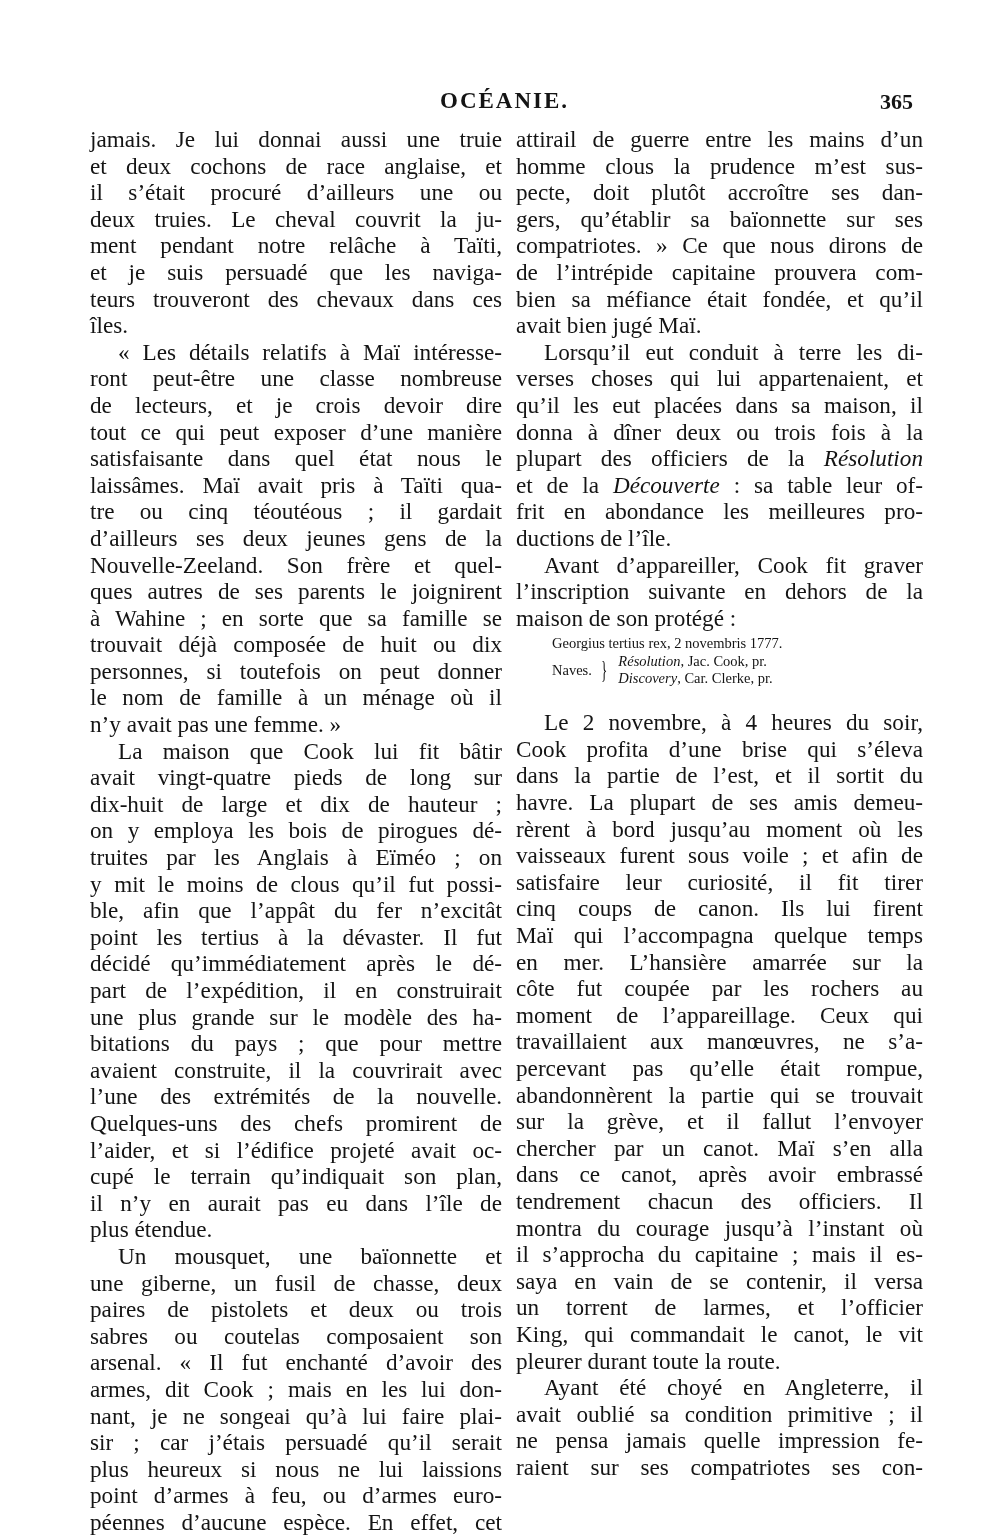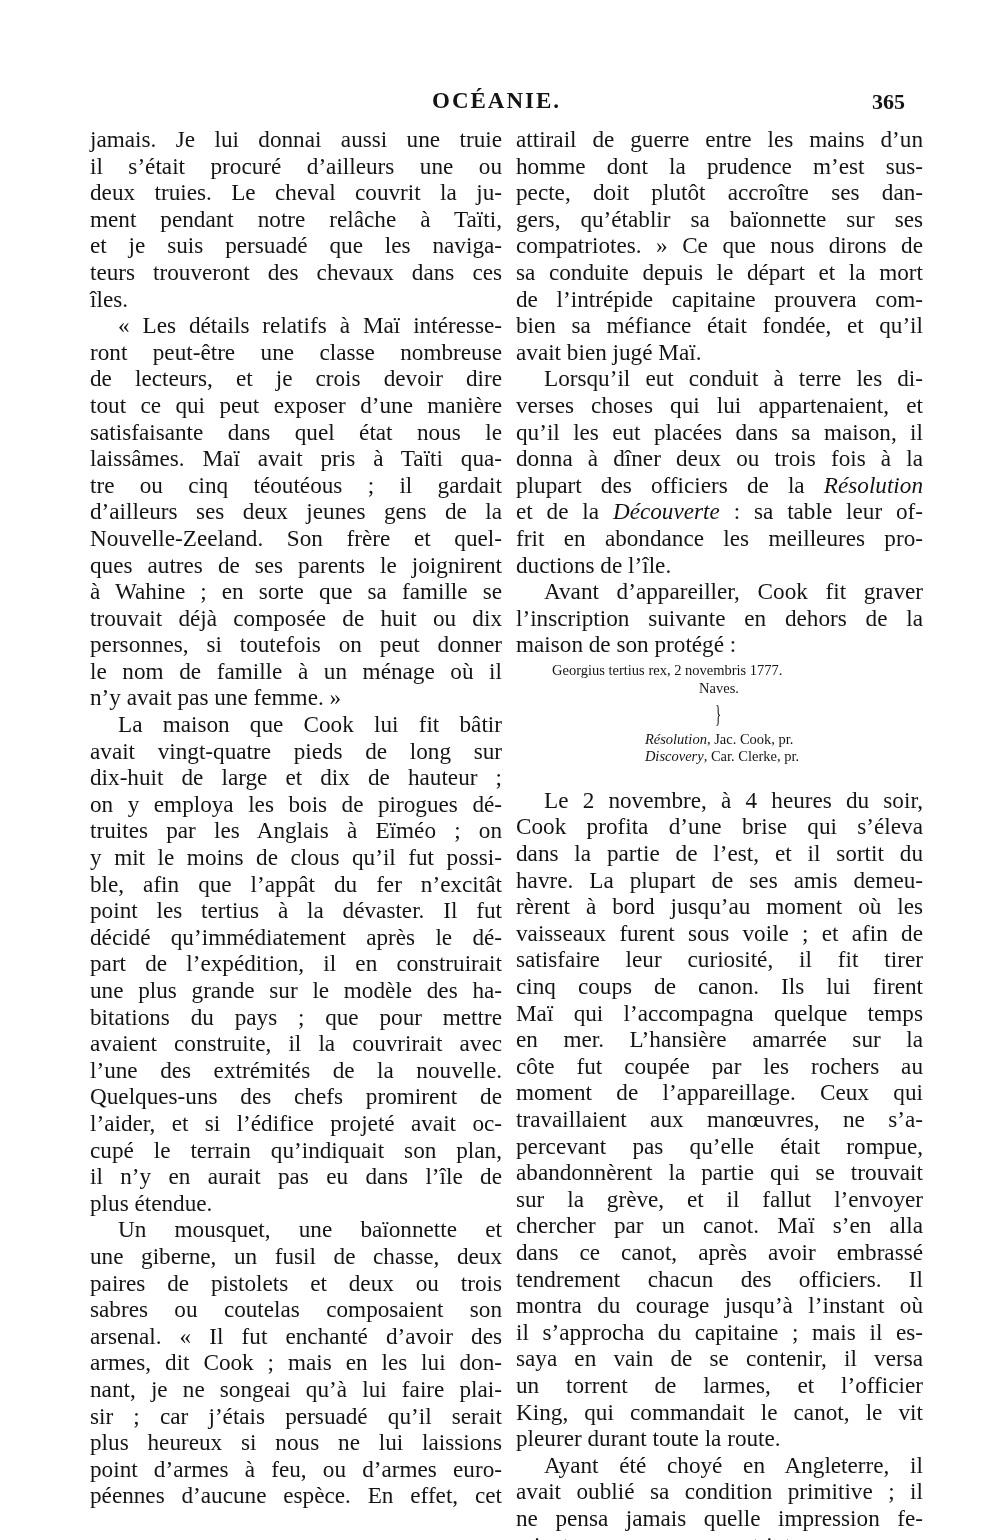--- a/index.html
+++ b/index.html
@@ -1,21 +1,21 @@
 <!DOCTYPE html>
 <html><head>
   <meta charset="utf-8">
   <style>
     html, body { margin: 0; padding: 0; background: #ffffff; }
     body {
       width: 1000px; height: 1540px; position: relative; overflow: hidden;
       font-family: "Liberation Serif", "DejaVu Serif", serif; color: #141414;
     }
     .header {
-      position: absolute; top: 88px; left: 0; width: 834px; height: 30px;
+      position: absolute; top: 88px; left: 8px; width: 834px; height: 30px;
     }
     .running-title {
       position: absolute; left: 432px; top: 0;
       font-size: 23px; letter-spacing: 2px; font-weight: bold;
     }
     .page-number {
       position: absolute; left: 872px; top: 1px;
       font-size: 22px; font-weight: bold;
     }
     .column {
@@ -28,40 +28,41 @@
       font-size: 23.2px; white-space: nowrap;
       text-align: justify; text-align-last: justify;
     }
     .line.last { text-align-last: left; }
     .line.indent { padding-left: 28px; }
     .inscription {
       margin: 4px 0 22px 36px; font-size: 14.5px; line-height: 17px;
       width: 340px;
     }
     .ins-row1 { display: block; white-space: nowrap; }
-    .ins-ships { display: flex; align-items: center; margin-top: 1px; flex-direction: column; }
+    .ins-ships { display: flex; align-items: center; margin-top: 1px; }
     .ins-naves { margin-right: 6px; }
     .ins-brace {
       font-size: 26px; line-height: 34px; margin-right: 8px; transform: scaleX(0.5);
       display: inline-block;
     }
     .ins-list span { display: block; white-space: nowrap; }
     .ins-list i { font-style: italic; }
     .italic { font-style: italic; }
   </style>
 </head>
 <body>
 
 <div class="header">
   <span class="running-title">OCÉANIE.</span>
   <span class="page-number">365</span>
 </div>
 
 <div class="column col-left" id="col-left">
     <span class="line">jamais. Je lui donnai aussi une truie</span>
+    <span class="line">et deux cochons de race anglaise, et</span>
     <span class="line">il s’était procuré d’ailleurs une ou</span>
     <span class="line">deux truies. Le cheval couvrit la ju-</span>
     <span class="line">ment pendant notre relâche à Taïti,</span>
     <span class="line">et je suis persuadé que les naviga-</span>
     <span class="line">teurs trouveront des chevaux dans ces</span>
     <span class="line last">îles.</span>
     <span class="line indent">« Les détails relatifs à Maï intéresse-</span>
     <span class="line">ront peut-être une classe nombreuse</span>
     <span class="line">de lecteurs, et je crois devoir dire</span>
     <span class="line">tout ce qui peut exposer d’une manière</span>
@@ -104,25 +105,24 @@
     <span class="line">nant, je ne songeai qu’à lui faire plai-</span>
     <span class="line">sir ; car j’étais persuadé qu’il serait</span>
     <span class="line">plus heureux si nous ne lui laissions</span>
     <span class="line">point d’armes à feu, ou d’armes euro-</span>
     <span class="line">péennes d’aucune espèce. En effet, cet</span>
   </div>
 
 <div class="column col-right">
   <div id="right-before">
       <span class="line">attirail de guerre entre les mains d’un</span>
-      <span class="line">homme dont la prudence m’est sus-</span>
+      <span class="line">homme clous la prudence m’est sus-</span>
       <span class="line">pecte, doit plutôt accroître ses dan-</span>
       <span class="line">gers, qu’établir sa baïonnette sur ses</span>
       <span class="line">compatriotes. » Ce que nous dirons de</span>
-      <span class="line">sa conduite depuis le départ et la mort</span>
       <span class="line">de l’intrépide capitaine prouvera com-</span>
       <span class="line">bien sa méfiance était fondée, et qu’il</span>
       <span class="line last">avait bien jugé Maï.</span>
       <span class="line indent">Lorsqu’il eut conduit à terre les di-</span>
       <span class="line">verses choses qui lui appartenaient, et</span>
       <span class="line">qu’il les eut placées dans sa maison, il</span>
       <span class="line">donna à dîner deux ou trois fois à la</span>
       <span class="line">plupart des officiers de la <span class="italic">Résolution</span></span>
       <span class="line">et de la <span class="italic">Découverte</span> : sa table leur of-</span>
       <span class="line">frit en abondance les meilleures pro-</span>

